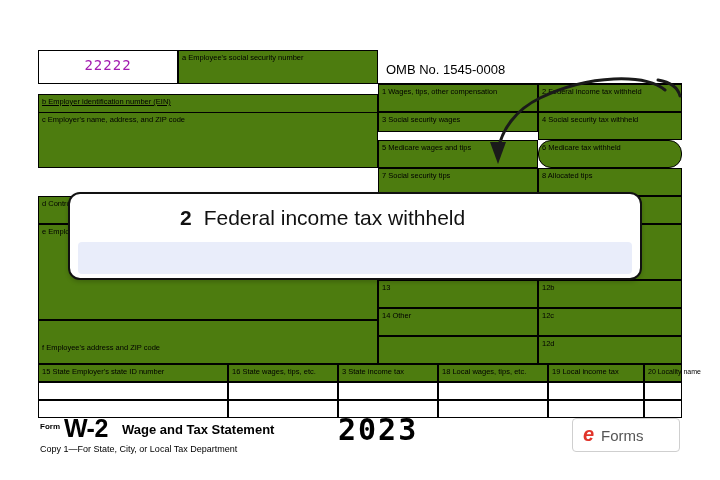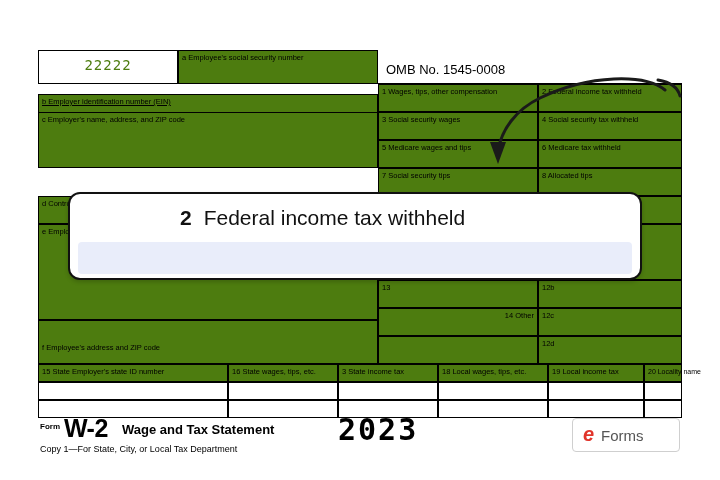--- a/index.html
+++ b/index.html
@@ -34,21 +34,21 @@
     font-size: 7.5px;
     color: #000000;
     line-height: 9px;
     padding: 2px 3px 0 3px;
     white-space: nowrap;
   }
   .big-num {
     font-family: "DejaVu Sans Mono", monospace;
     font-size: 14px;
     letter-spacing: 1px;
-    color: #4d7c0f;
+    color: #a21caf;
     text-align: center;
     padding-top: 6px;
   }
   .omb {
     font-size: 13px;
     padding-top: 12px;
     padding-left: 8px;
   }
   
   #callout {
@@ -186,31 +186,31 @@
   <div class="grid-box shaded" style="left:340px; top:34px; width:160px; height:28px;">
     <div class="lbl">1   Wages, tips, other compensation</div>
   </div>
   <div class="grid-box shaded" style="left:500px; top:34px; width:144px; height:28px;">
     <div class="lbl">2   Federal income tax withheld</div>
   </div>
 
   <div class="grid-box shaded" style="left:0px; top:62px; width:340px; height:56px;">
     <div class="lbl">c  Employer's name, address, and ZIP code</div>
   </div>
-  <div class="grid-box shaded" style="left:340px; top:62px; width:160px; height:28px;">
+  <div class="grid-box shaded" style="left:340px; top:62px; width:160px; height:20px;">
     <div class="lbl">3   Social security wages</div>
   </div>
   <div class="grid-box shaded" style="left:500px; top:62px; width:144px; height:28px;">
     <div class="lbl">4   Social security tax withheld</div>
   </div>
 
   <div class="grid-box shaded" style="left:340px; top:90px; width:160px; height:28px;">
     <div class="lbl">5   Medicare wages and tips</div>
   </div>
-  <div class="grid-box shaded" style="left:500px; top:90px; width:144px; height:28px;">
+  <div class="grid-box shaded" style="left:500px; top:90px; width:144px; height:28px;border-radius:13px;">
     <div class="lbl">6   Medicare tax withheld</div>
   </div>
 
   <div class="grid-box shaded" style="left:340px; top:118px; width:160px; height:28px;">
     <div class="lbl">7   Social security tips</div>
   </div>
   <div class="grid-box shaded" style="left:500px; top:118px; width:144px; height:28px;">
     <div class="lbl">8   Allocated tips</div>
   </div>
 
@@ -234,21 +234,21 @@
     <div class="lbl">12a</div>
   </div>
 
   <div class="grid-box shaded" style="left:340px; top:230px; width:160px; height:28px;">
     <div class="lbl">13</div>
   </div>
   <div class="grid-box shaded" style="left:500px; top:230px; width:144px; height:28px;">
     <div class="lbl">12b</div>
   </div>
 
-  <div class="grid-box shaded" style="left:340px; top:258px; width:160px; height:28px;text-align:right;">
+  <div class="grid-box shaded" style="left:340px; top:258px; width:160px; height:28px;">
     <div class="lbl">14  Other</div>
   </div>
   <div class="grid-box shaded" style="left:500px; top:258px; width:144px; height:28px;">
     <div class="lbl">12c</div>
   </div>
 
   <div class="grid-box shaded" style="left:340px; top:286px; width:160px; height:28px;"></div>
   <div class="grid-box shaded" style="left:500px; top:286px; width:144px; height:28px;">
     <div class="lbl">12d</div>
   </div>

